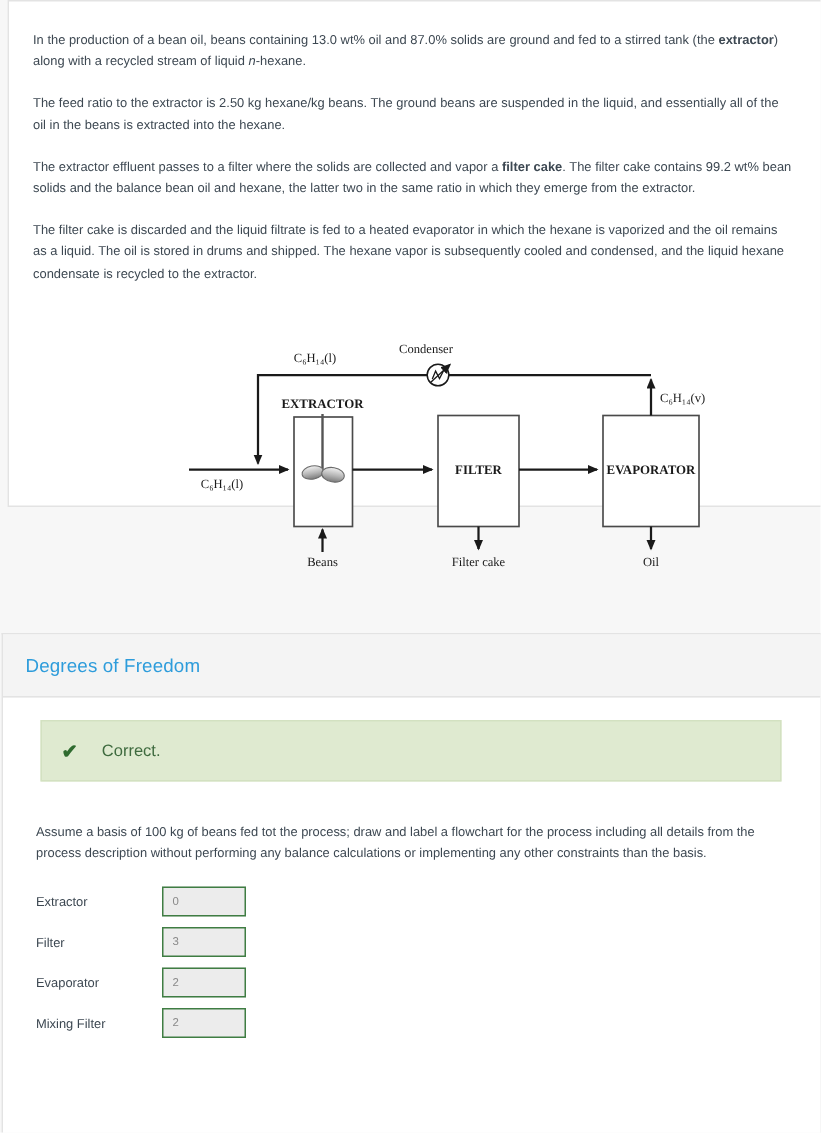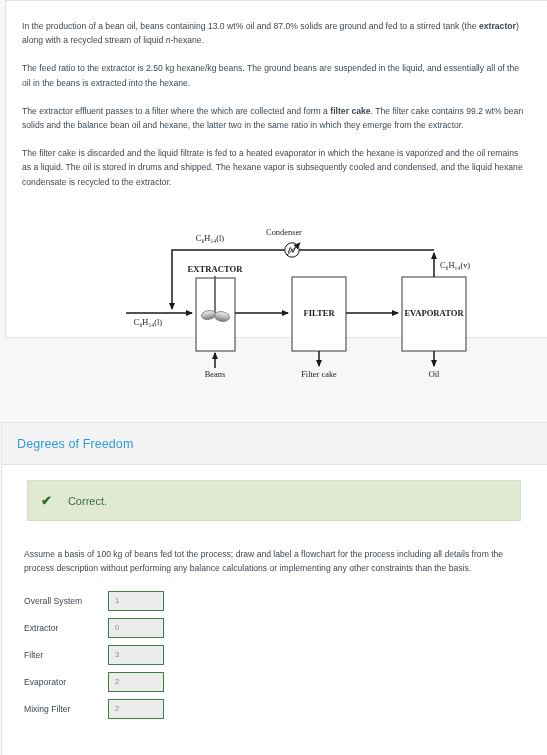--- a/index.html
+++ b/index.html
@@ -166,21 +166,21 @@
   <div class="card card-problem">
 
     <div class="prose">
       <p>
         <span>In the production of a bean oil, beans containing 13.0 wt% oil and 87.0% solids are ground and fed to a stirred tank (the </span><b>extractor</b><span>) along with a recycled stream of liquid </span><i>n</i><span>-hexane.</span>
       </p>
       <p>
         <span>The feed ratio to the extractor is 2.50 kg hexane/kg beans. The ground beans are suspended in the liquid, and essentially all of the oil in the beans is extracted into the hexane.</span>
       </p>
       <p>
-        <span>The extractor effluent passes to a filter where the which are collected and form a </span><b>filter cake</b><span>. The filter cake contains 99.2 wt% bean solids and the balance bean oil and hexane, the latter two in the same ratio in which they emerge from the extractor.</span>
+        <span>The extractor effluent passes to a filter where the solids are collected and vapor a </span><b>filter cake</b><span>. The filter cake contains 99.2 wt% bean solids and the balance bean oil and hexane, the latter two in the same ratio in which they emerge from the extractor.</span>
       </p>
       <p>
         <span>The filter cake is discarded and the liquid filtrate is fed to a heated evaporator in which the hexane is vaporized and the oil remains as a liquid. The oil is stored in drums and shipped. The hexane vapor is subsequently cooled and condensed, and the liquid hexane condensate is recycled to the extractor.</span>
       </p>
     </div>
 
     <div class="diagram-wrap">
       <svg width="547" height="160" viewBox="0 0 547 160">
         <defs>
           <marker id="ah" markerWidth="7" markerHeight="7" refX="6" refY="3" orient="auto" markerUnits="userSpaceOnUse">
@@ -252,24 +252,20 @@
         <span class="banner-text">Correct.</span>
       </div>
     </div>
 
     <div class="dof-instructions">
       <p>Assume a basis of 100 kg of beans fed tot the process; draw and label a flowchart for the process including all details from the process description without performing any balance calculations or implementing any other constraints than the basis.</p>
     </div>
 
     <div class="answers">
 
-      <div class="answer-row">
-        <div class="answer-label">Overall System</div>
-        <div class="answer-input">1</div>
-      </div>
 
       <div class="answer-row">
         <div class="answer-label">Extractor</div>
         <div class="answer-input">0</div>
       </div>
 
       <div class="answer-row">
         <div class="answer-label">Filter</div>
         <div class="answer-input">3</div>
       </div>

